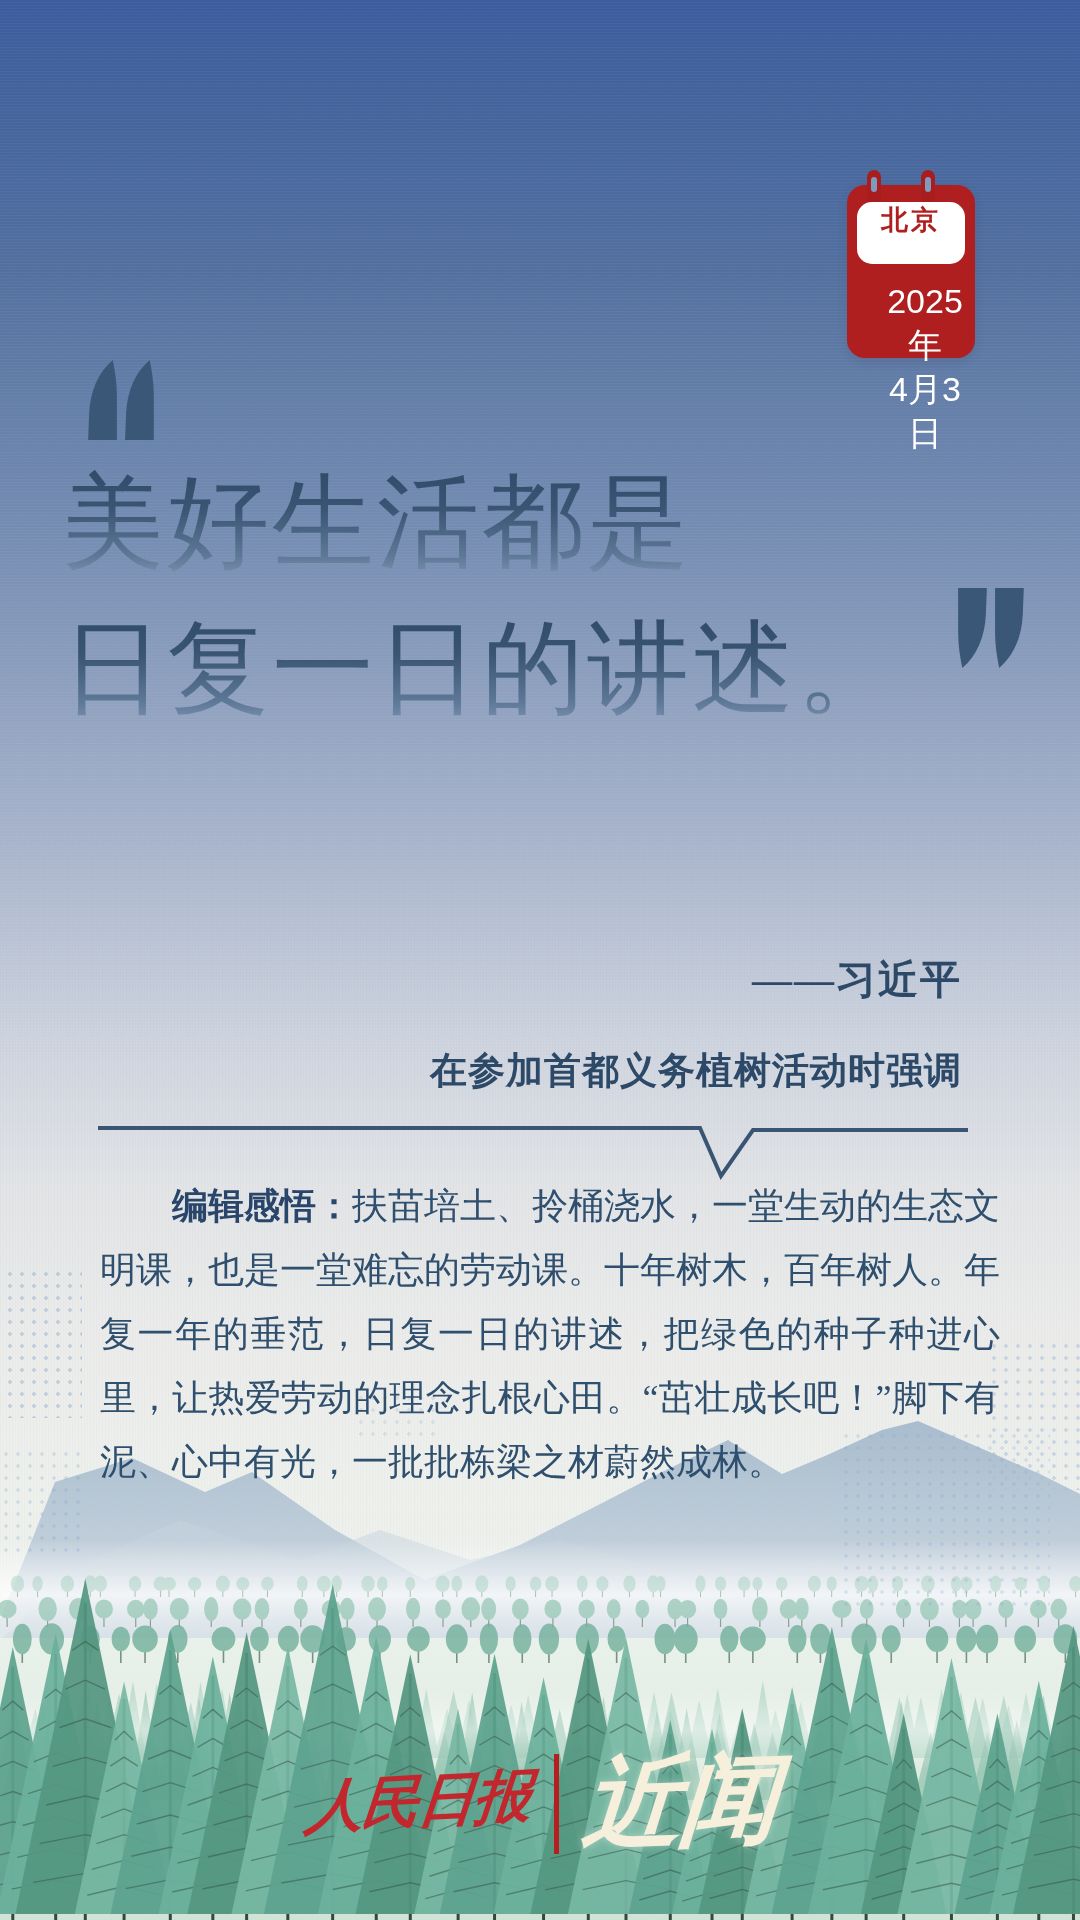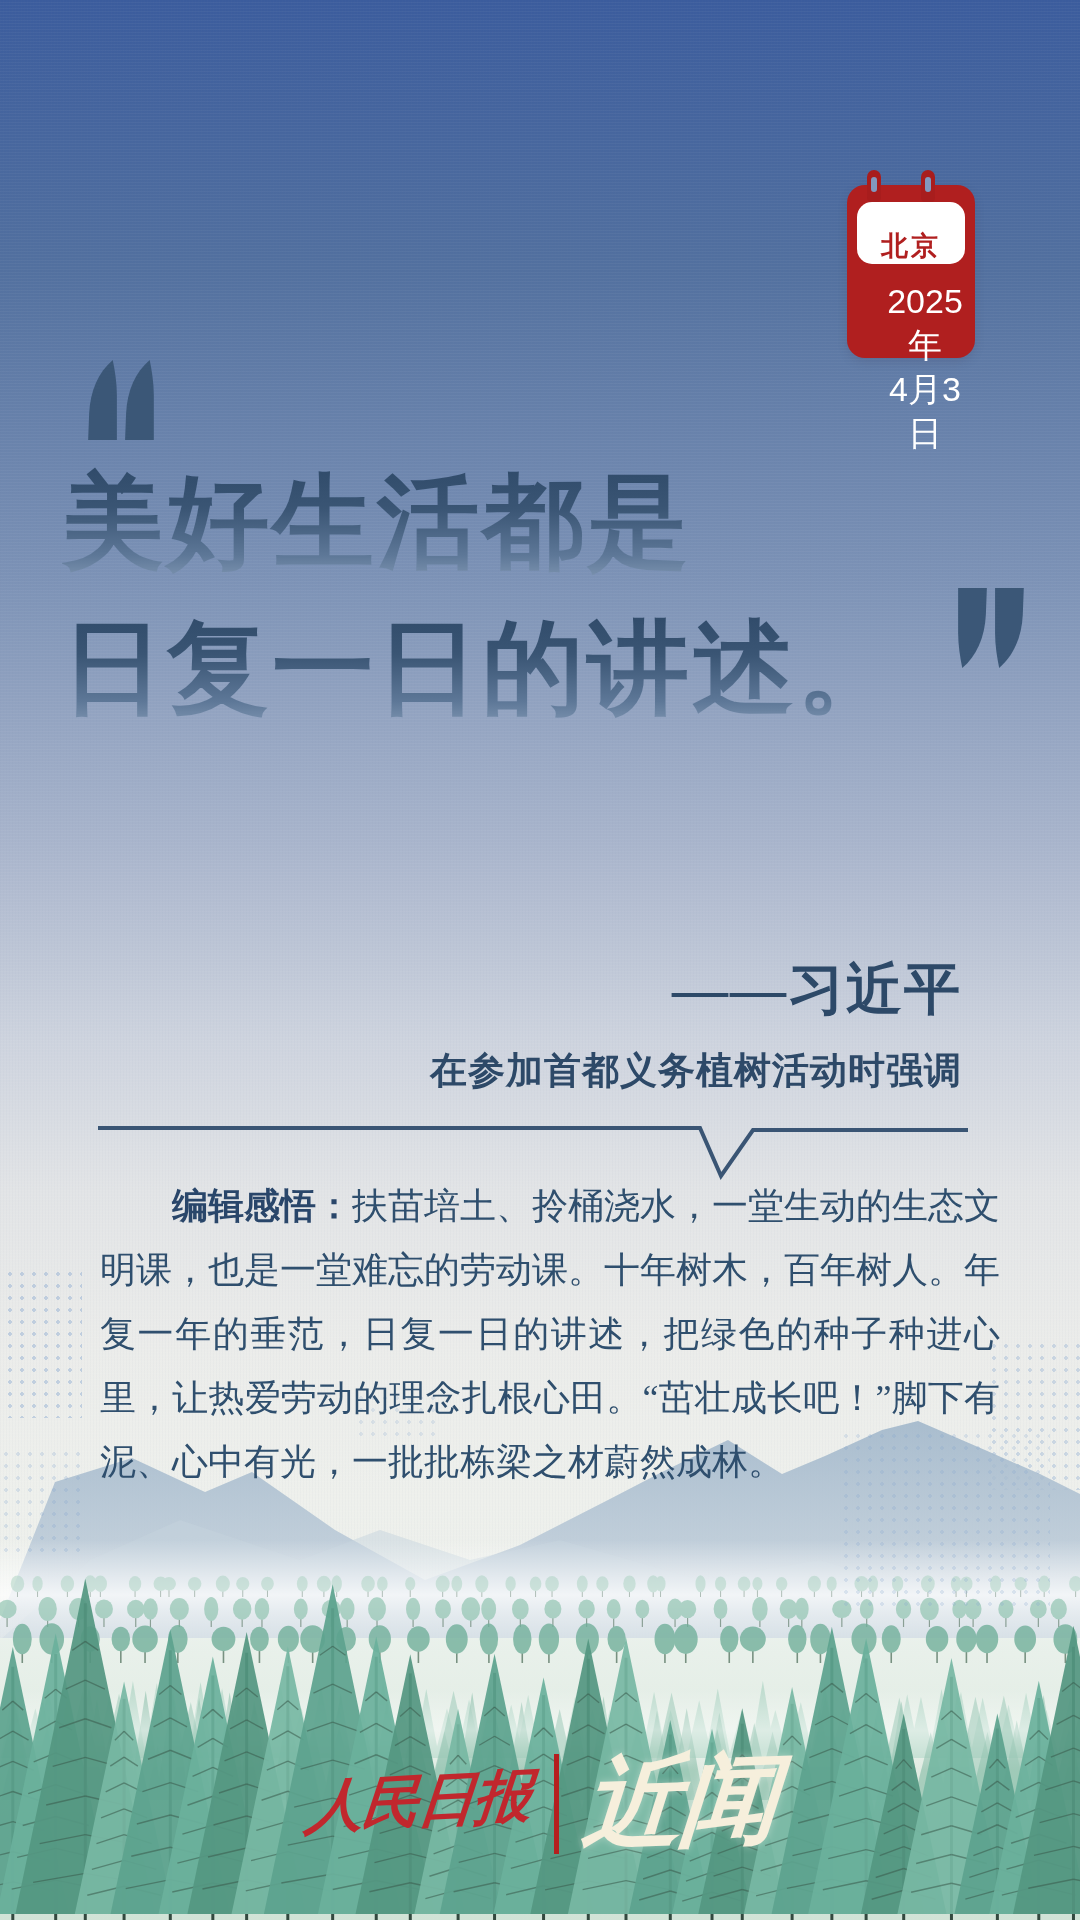--- a/index.html
+++ b/index.html
@@ -29,34 +29,34 @@
   
   .landscape{position:absolute;left:0;top:0;width:1080px;height:1920px;}
 
   
   .calendar{position:absolute;left:847px;top:185px;width:128px;height:173px;
     background:#b01f1f;border-radius:18px;box-shadow:0 4px 10px rgba(60,60,90,.18);}
   .cal-tab{position:absolute;top:-15px;width:14px;height:34px;background:#a81d1d;border-radius:7px;}
   .cal-tab .hole{position:absolute;left:4px;top:7px;width:6px;height:15px;border-radius:3px;background:#8299bf;}
   .tab-l{left:20px;} .tab-r{left:74px;}
   .city-box{position:absolute;left:10px;right:10px;top:17px;height:62px;background:#ffffff;border-radius:15px;
-    display:flex;align-items:flex-end;justify-content:center;}
+    display:flex;align-items:flex-start;justify-content:center;}
   .city-box span{font-size:27px;font-weight:700;color:#b01f1f;letter-spacing:3px;}
   .cal-date{position:absolute;left:0;right:0;top:94px;text-align:center;color:#fff;
     font-family:"Liberation Sans","DejaVu Sans",sans-serif;font-size:34px;line-height:44px;font-weight:500;padding-left:28px;}
 
   
   .open-quote{position:absolute;left:86px;top:360px;width:72px;height:80px;}
   .close-quote{position:absolute;left:958px;top:588px;width:68px;height:80px;}
   .headline{position:absolute;left:62px;top:450px;width:980px;
-    font-size:102px;line-height:146px;font-weight:700;letter-spacing:3px;}
+    font-size:102px;line-height:146px;font-weight:400;letter-spacing:3px;}
   .hl-line{background:linear-gradient(180deg,#2c4766 0%,#3a5574 40%,#5d7797 72%,#93a8c2 100%);
     -webkit-background-clip:text;background-clip:text;color:transparent;width:max-content;}
 
-  .attribution{position:absolute;right:118px;top:952px;font-size:56px;font-weight:700;
+  .attribution{position:absolute;right:118px;top:952px;font-size:40px;font-weight:700;
     color:#2d4968;letter-spacing:2px;}
   .context{position:absolute;right:118px;top:1046px;font-size:37px;font-weight:700;
     color:#2d4968;letter-spacing:1px;}
 
   .divider{position:absolute;left:94px;top:1120px;width:880px;height:64px;}
 
   .commentary{position:absolute;left:92px;top:1166px;width:900px;margin:8px;
     font-size:36px;line-height:64px;text-indent:2em;text-align:justify;
     color:#2f4f6e;font-weight:500;}
   .commentary .lead{font-weight:900;color:#29466a;}

